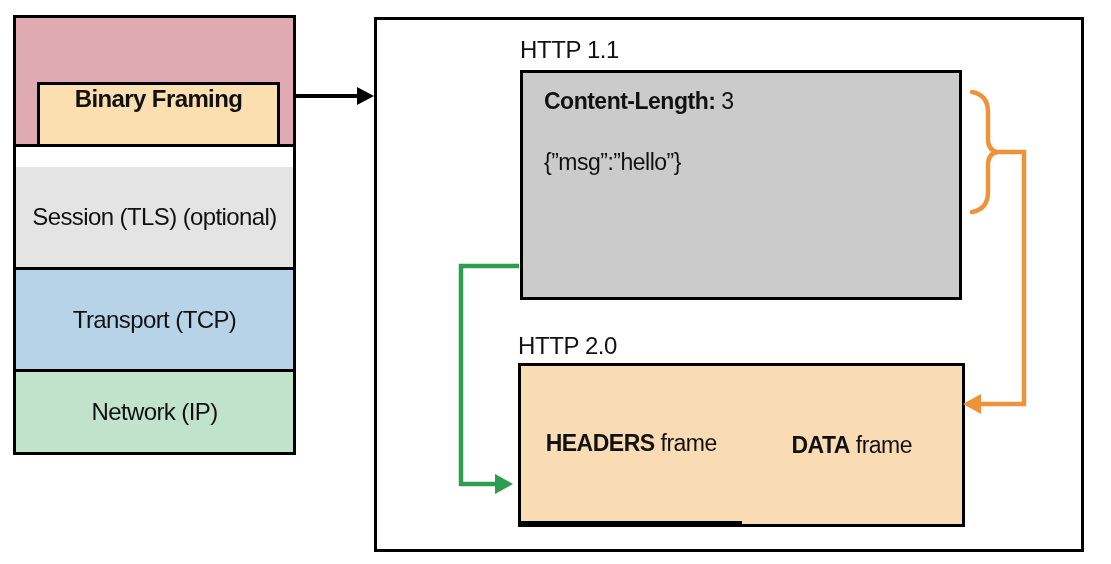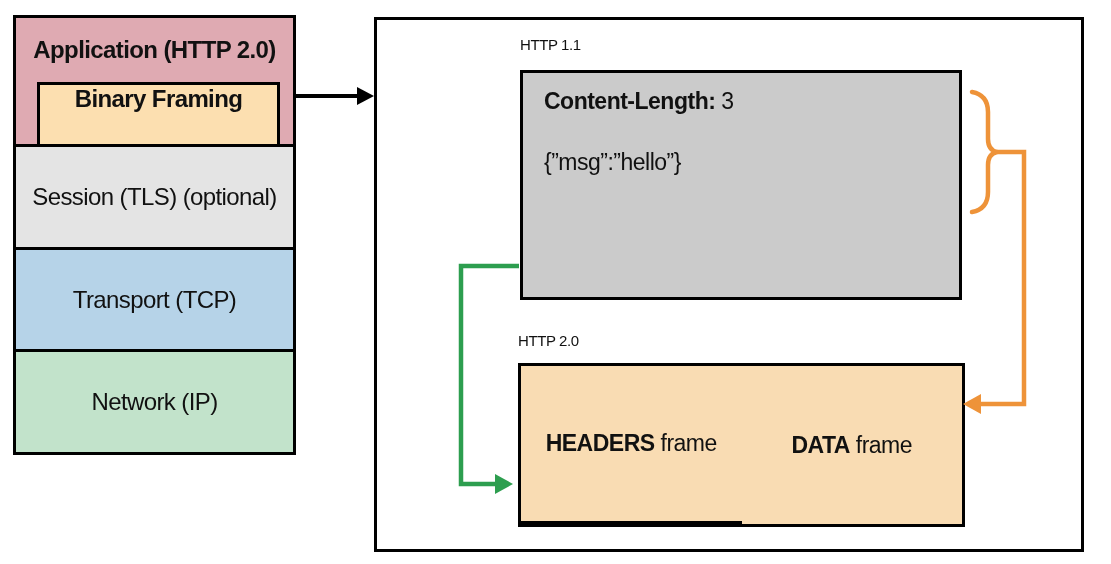--- a/index.html
+++ b/index.html
@@ -19,31 +19,31 @@
   .layer-app{height:129px;border-bottom:3px solid #000;background:#dfaab2;position:relative;}
   .app-label{position:absolute;left:0;top:0;width:100%;height:64px;
     display:flex;align-items:center;justify-content:center;
     font-weight:bold;font-size:24px;letter-spacing:-0.6px;}
   .binary-box{
     position:absolute;left:21px;bottom:-3px;width:243px;height:65px;
     background:#fcdfb0;border:3px solid #000;
     display:flex;justify-content:center;
     font-weight:bold;font-size:24px;letter-spacing:-0.6px;z-index:2;
   }
-  .layer-session{height:103px;border-bottom:3px solid #000;background:#e4e4e4;}
+  .layer-session{height:103px;border-bottom:3px solid #000;background:#e4e4e4;margin-top:20px;}
   .layer-transport{height:102px;border-bottom:3px solid #000;background:#b6d3e8;}
   .layer-network{flex:1;background:#c2e3cb;}
 
   
   .panel{
     position:absolute;left:374px;top:17px;width:710px;height:535px;
     border:3px solid #000;background:#fff;
   }
   .section-label{
-    position:absolute;font-size:15px;letter-spacing:-0.4px;font-weight:400;
+    position:absolute;font-size:24px;letter-spacing:-0.4px;font-weight:400;
   }
   .http11-label{left:143px;top:16px;}
   .http20-label{left:141px;top:312px;}
   .request-box{
     position:absolute;left:143px;top:50px;width:442px;height:230px;
     background:#cbcbcb;border:3px solid #000;
     padding:13px 10px 0 21px;font-size:23px;letter-spacing:-0.5px;
   }
   .req-line{line-height:31px;white-space:pre;}
   .req-body{line-height:31px;margin-top:30px;white-space:pre;}
@@ -60,21 +60,20 @@
   
   .overlay{position:absolute;left:0;top:0;width:1111px;height:564px;z-index:5;pointer-events:none;}
 </style>
 </head>
 <body>
 
 <div class="canvas">
 
   <div class="stack">
     <div class="layer layer-app">
-      <div class="app-label">Application (HTTP 2.0)</div>
       <div class="binary-box">
         <span>Binary Framing</span>
       </div>
     </div>
     <div class="layer layer-session">
       <span>Session (TLS) (optional)</span>
     </div>
     <div class="layer layer-transport">
       <span>Transport (TCP)</span>
     </div>

